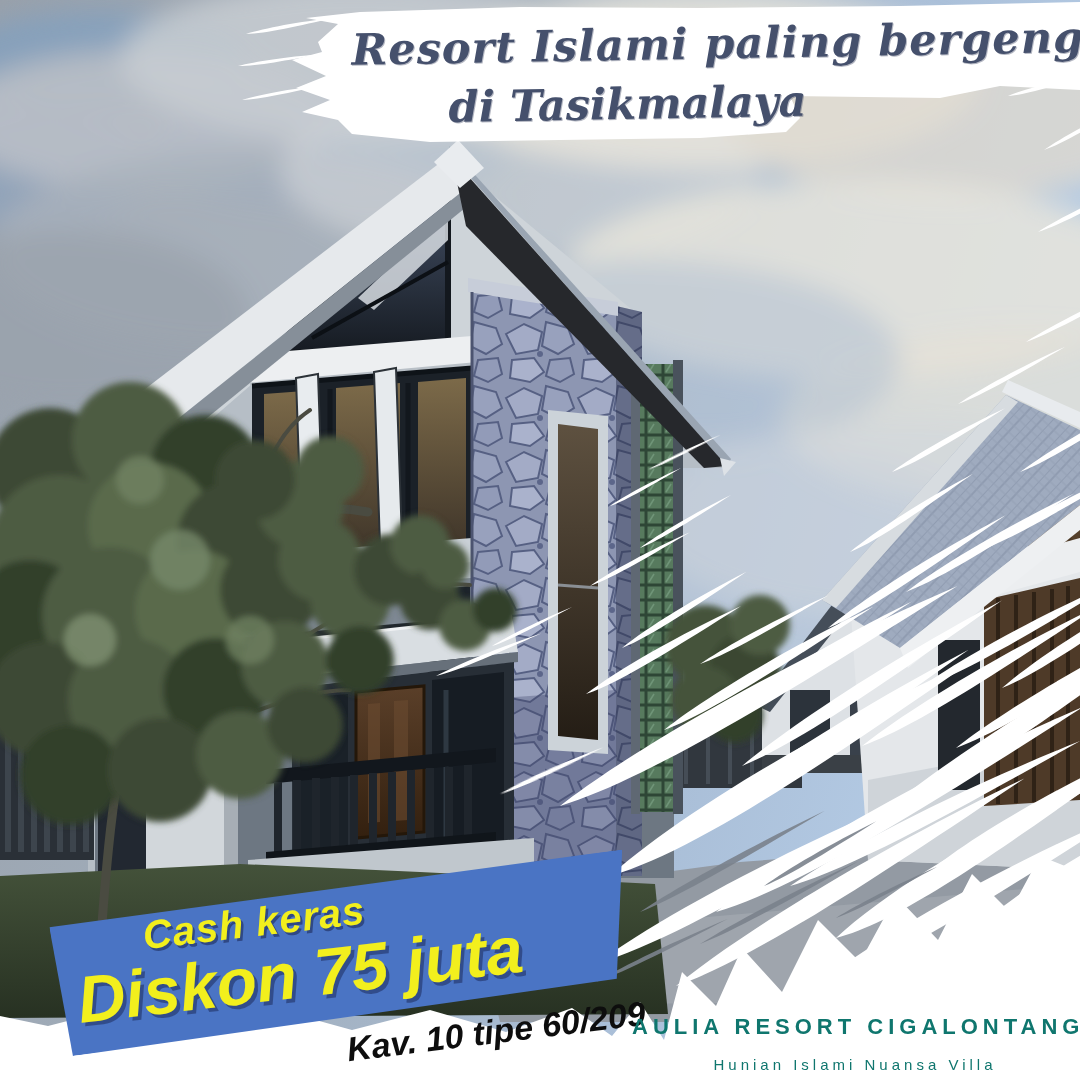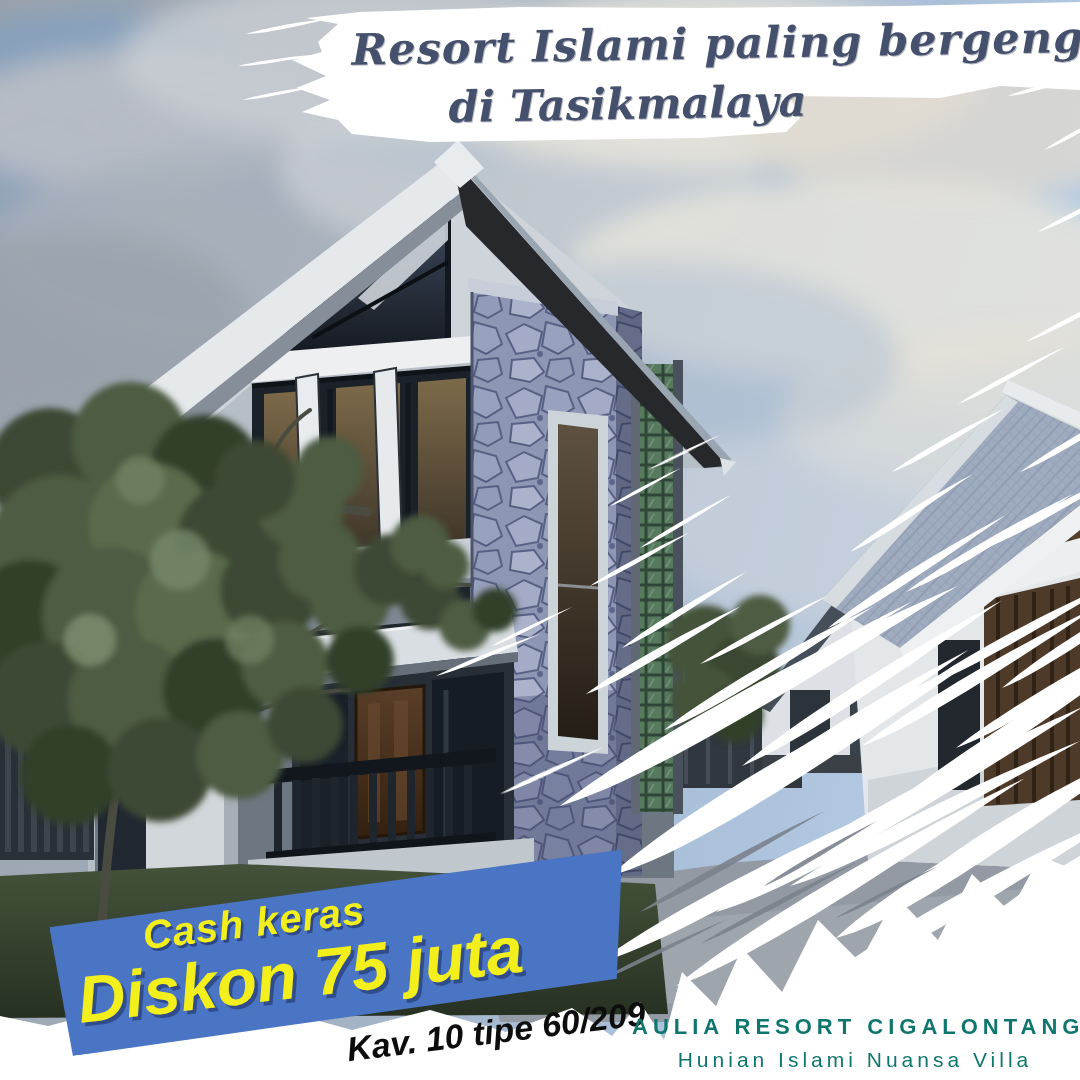--- a/index.html
+++ b/index.html
@@ -33,21 +33,21 @@
     margin:-4px 0 0 20px; font-size:66px; font-weight:bold; font-style:italic;
     color:#f2ef1d; text-shadow:3px 4px 0 rgba(20,28,70,.45); white-space:nowrap;
   }
   .kav {
     position:absolute; left:346px; top:1012px; transform:rotate(-7deg);
     font-size:34px; font-weight:bold; font-style:italic; color:#0d0d0d;
     white-space:nowrap;
   }
   .footer { position:absolute; left:632px; top:1014px; width:446px; text-align:center; color:#0f766e; }
   .fname  { font-size:22px; letter-spacing:5px; font-weight:bold; white-space:nowrap; }
-  .ftag   { font-size:21px; letter-spacing:4px; margin-top:8px; white-space:nowrap; }
+  .ftag   { font-size:15px; letter-spacing:4px; margin-top:16px; white-space:nowrap; }
 </style>
 </head>
 <body>
 
 <div class="stage">
 
 <svg width="1080" height="1080" viewBox="0 0 1080 1080">
   <defs>
     <linearGradient id="skyg" x1="0" y1="0" x2="1" y2="0.3">
       <stop offset="0" stop-color="#99a1ab"></stop>

